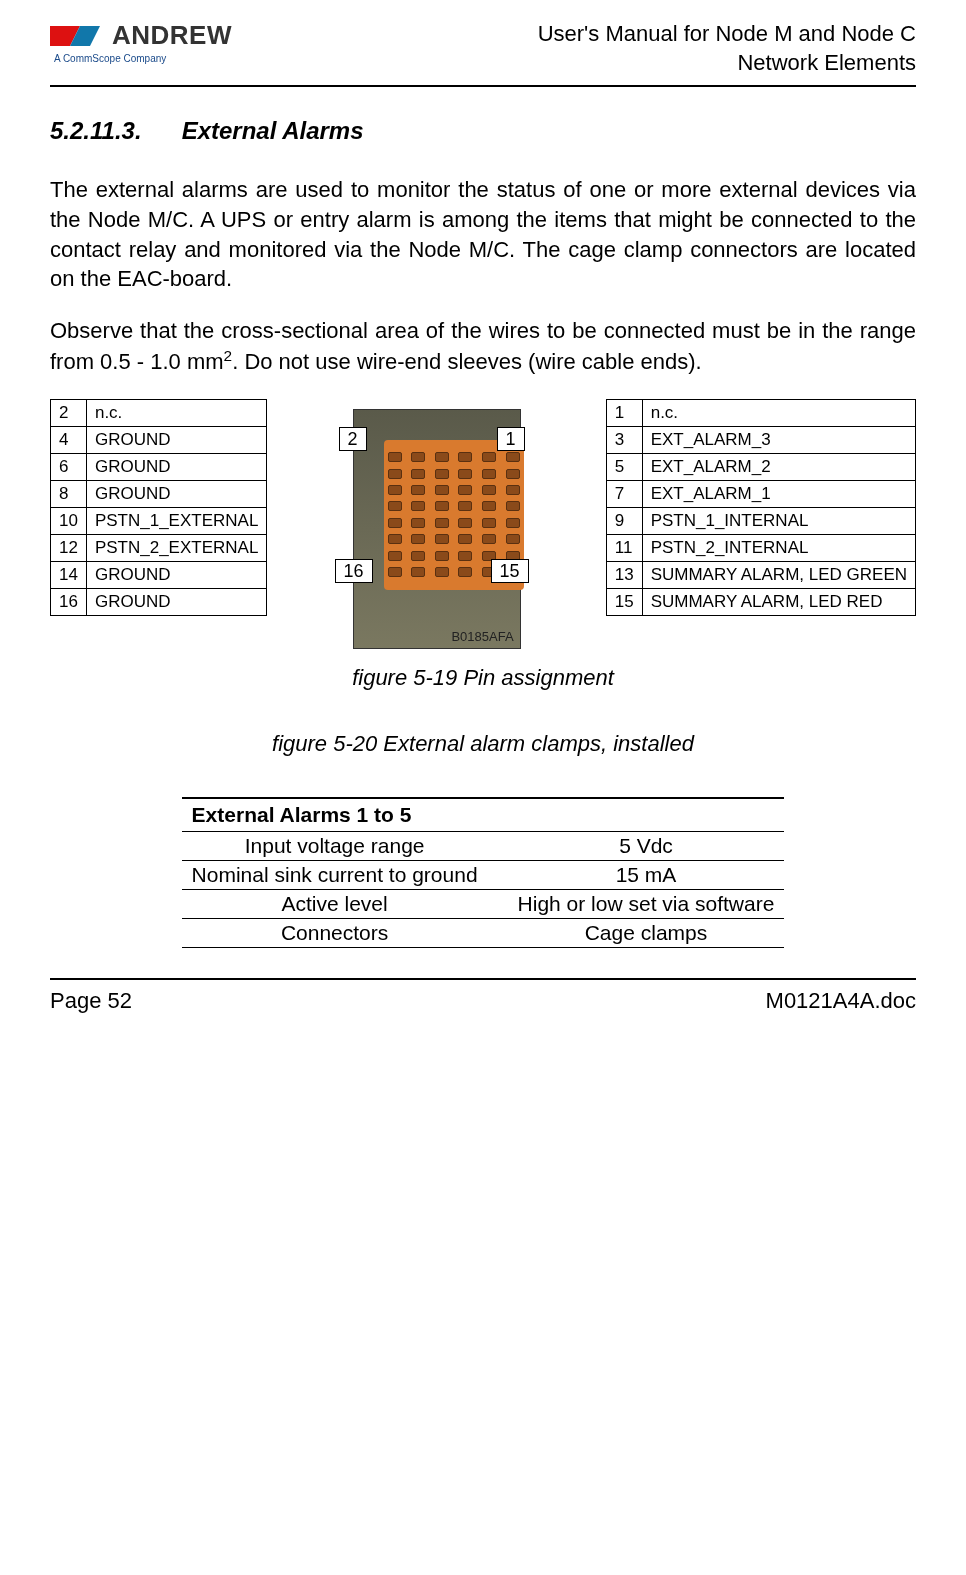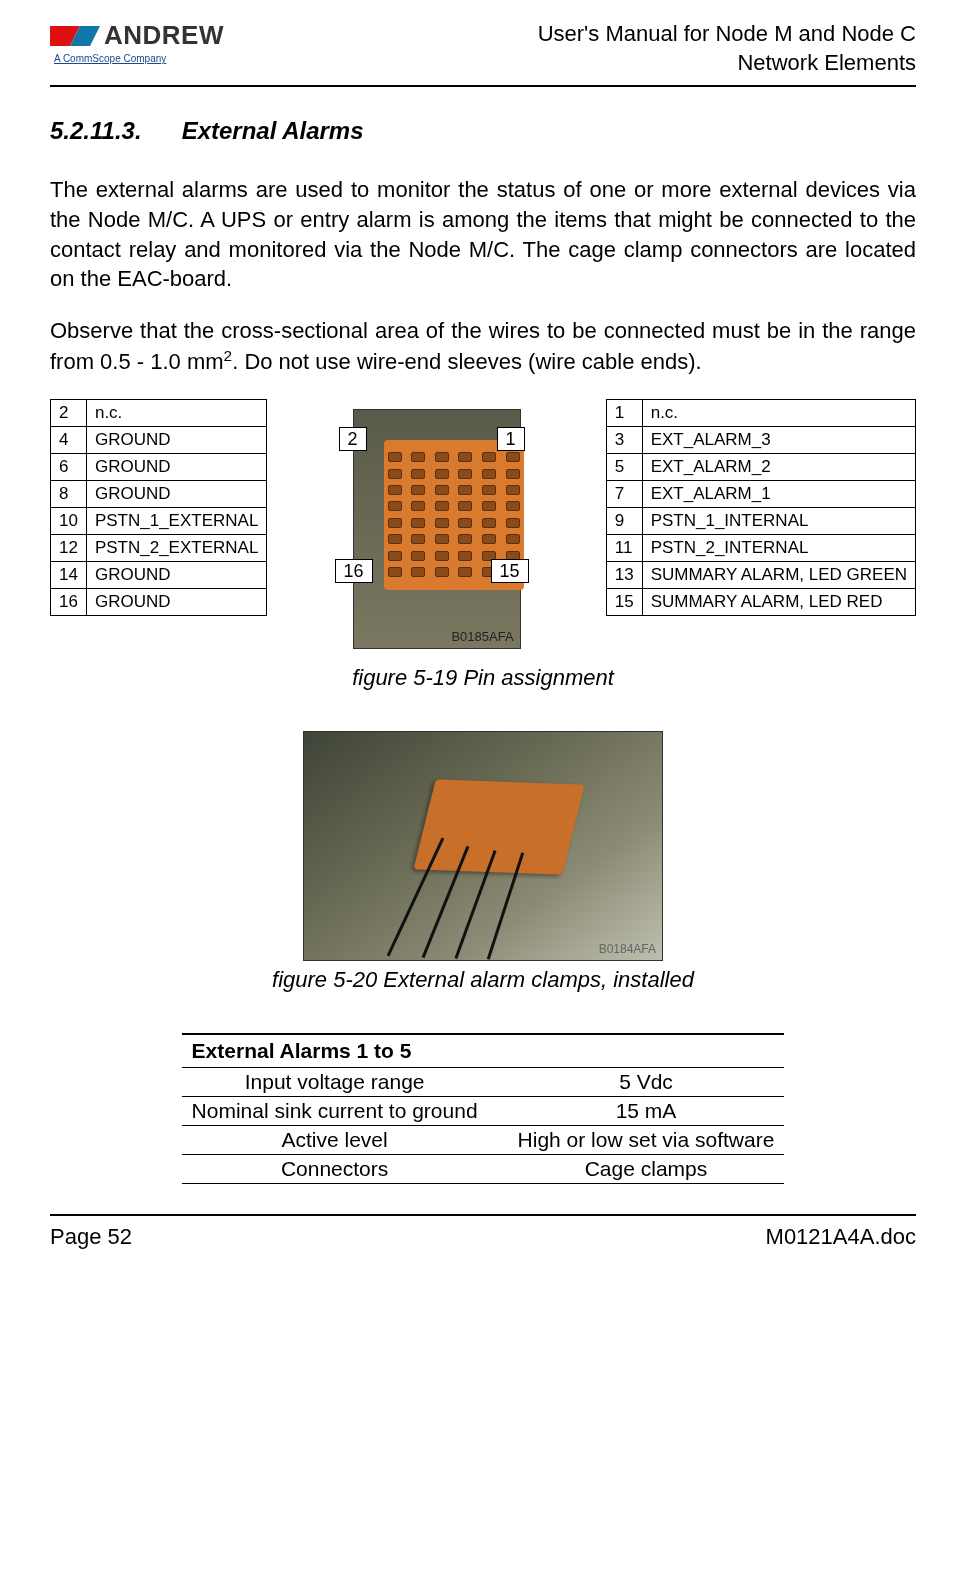--- a/index.html
+++ b/index.html
@@ -16,32 +16,32 @@
   }
   .header-row {
     display: flex;
     justify-content: space-between;
     align-items: flex-start;
   }
   .logo-block {
     display:flex; flex-direction:column; align-items:flex-start;
   }
   .logo-main {
-    display:flex; align-items:center; gap:4px;
+    display:flex; align-items:center; gap:12px;
   }
   .logo-flag {
     width:50px; height:24px; position:relative;
   }
   .logo-flag svg { width:100%; height:100%; }
   .logo-text {
     font-family: "Trebuchet MS", Arial, sans-serif;
     font-weight:bold; font-size:26px; color:#333; letter-spacing:0.5px;
   }
   .logo-sub {
-    font-size:10px; color:#1a4a8a; margin-top:2px; margin-left:4px;text-decoration:underline;
+    font-size:10px; color:#1a4a8a; margin-top:2px; margin-left:4px;
   }
   .header-title {
     text-align: right;
     font-size: 22px;
     line-height: 1.3;
   }
   hr.rule { border:none; border-top:2px solid #000; margin:8px 0 30px 0; }
   hr.rule-bottom { border:none; border-top:2px solid #000; margin:30px 0 8px 0; }
   .section-heading {
     font-style: italic;
@@ -325,28 +325,20 @@
           <tr>
             <td>15</td>
             <td>SUMMARY ALARM, LED RED</td>
           </tr>
         </tbody>
     </table>
   </div>
 
   <div class="caption">figure 5-19 Pin assignment</div>
 
-  <div class="installed-fig">
-    <div class="installed-orange"></div>
-    <div class="installed-wire w1"></div>
-    <div class="installed-wire w2"></div>
-    <div class="installed-wire w3"></div>
-    <div class="installed-wire w4"></div>
-    <span class="fig-id-2">B0184AFA</span>
-  </div>
 
   <div class="caption">figure 5-20 External alarm clamps, installed</div>
 
   <table class="spec-table">
     <thead>
       <tr>
           <th colspan="2">External Alarms 1 to 5</th>
         </tr>
     </thead>
     <tbody id="spec-body">

